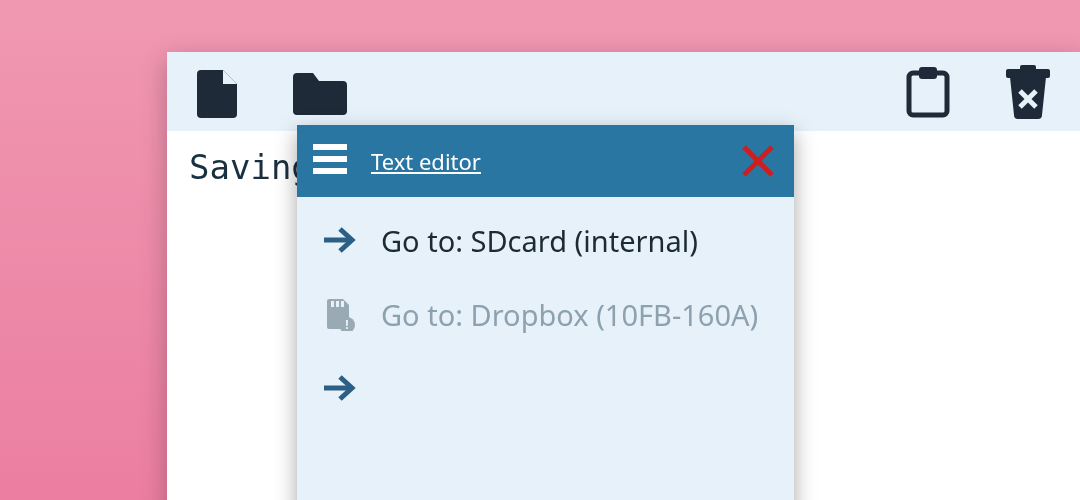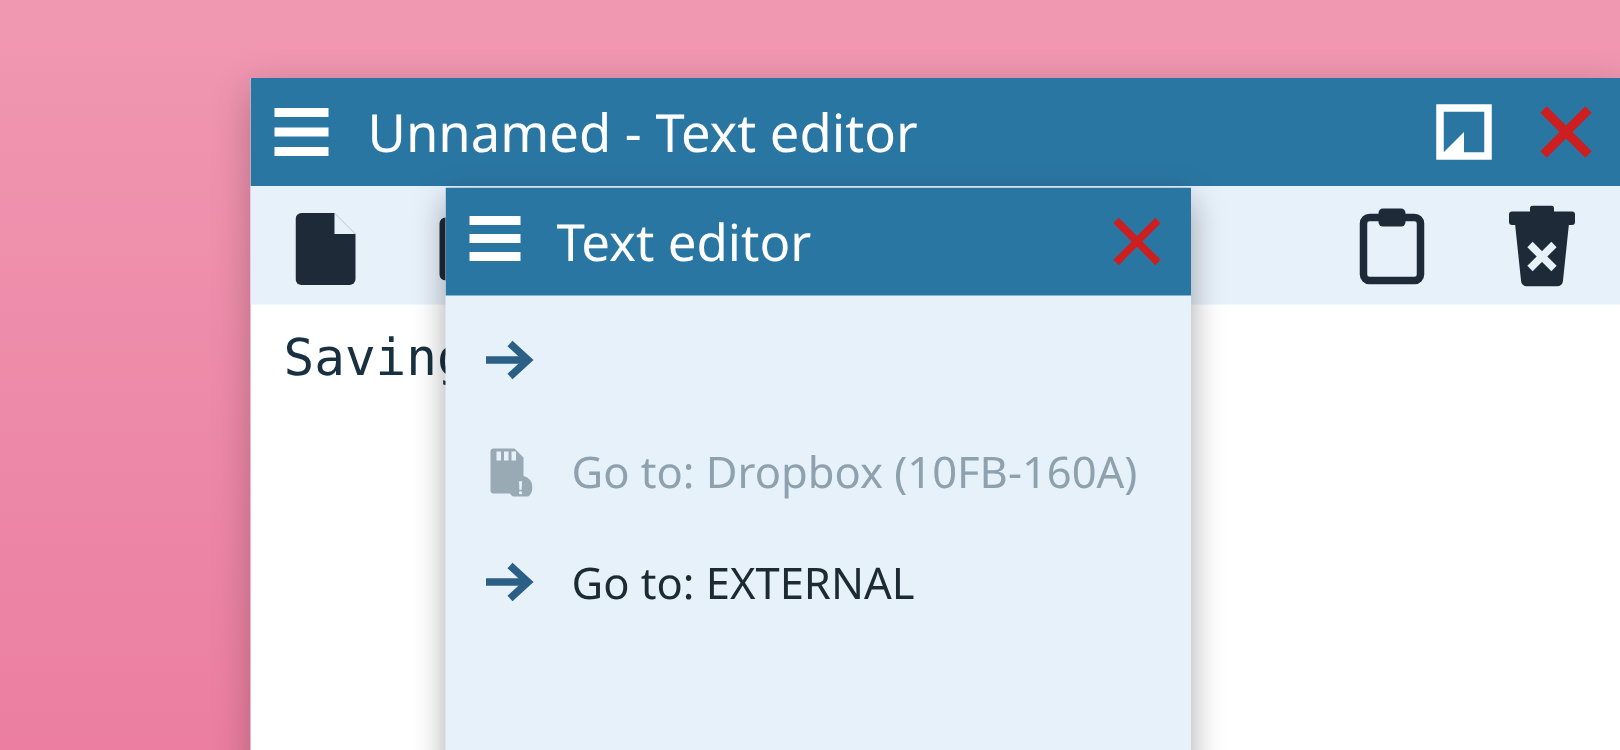--- a/index.html
+++ b/index.html
@@ -70,21 +70,21 @@
   }
   .popup-titlebar {
     height: 72px;
     background: #2a76a3;
     display: flex;
     align-items: center;
     padding: 0 14px;
     gap: 22px;
     color:#fff;
   }
-  .popup-titlebar .title { font-size: 34px; font-weight: 400; }
+  .popup-titlebar .title { font-size: 22px; font-weight: 400; text-decoration: underline; }
   .popup-titlebar .spacer { flex:1; }
   .popup-titlebar .closebtn { width:44px; height:44px; display:flex; align-items:center; justify-content:center; }
 
   .menu-list { padding: 6px 0; }
   .menu-item {
     height: 74px;
     display: flex;
     align-items: center;
     padding: 0 24px;
     gap: 24px;
@@ -115,43 +115,20 @@
     width:10px;
     height:55px;
     background:#1e76b9;
   }
 </style>
 </head>
 <body>
 
 <div class="main-window">
 
-  <div class="main-titlebar">
-    <div class="hamburger">
-      <svg width="40" height="34" viewBox="0 0 40 34">
-        <line x1="2" y1="4" x2="38" y2="4" stroke="#fff" stroke-width="6"></line>
-        <line x1="2" y1="17" x2="38" y2="17" stroke="#fff" stroke-width="6"></line>
-        <line x1="2" y1="30" x2="38" y2="30" stroke="#fff" stroke-width="6"></line>
-      </svg>
-    </div>
-    <div class="title">Unnamed - Text editor</div>
-    <div class="spacer"></div>
-    <div class="winbtn">
-      <svg width="40" height="40" viewBox="0 0 40 40">
-        <rect x="4" y="4" width="32" height="32" fill="none" stroke="#fff" stroke-width="5"></rect>
-        <path d="M4 36 L20 20 L20 36 Z" fill="#fff"></path>
-      </svg>
-    </div>
-    <div class="winbtn">
-      <svg width="42" height="42" viewBox="0 0 42 42">
-        <line x1="6" y1="6" x2="36" y2="36" class="red-stroke" stroke-width="6"></line>
-        <line x1="36" y1="6" x2="6" y2="36" class="red-stroke" stroke-width="6"></line>
-      </svg>
-    </div>
-  </div>
 
   <div class="toolbar">
     <div class="tool">
       <svg width="44" height="52" viewBox="0 0 44 52">
         <path class="dark-fill" d="M4 4 h22 l14 14 v30 a4 4 0 0 1 -4 4 h-32 a4 4 0 0 1 -4 -4 v-40 a4 4 0 0 1 4 -4 z"></path>
         <path d="M26 4 v14 h14" fill="#e7f1fa"></path>
       </svg>
     </div>
     <div class="tool">
       <svg width="56" height="46" viewBox="0 0 56 46">
@@ -202,20 +179,21 @@
   </div>
 
   <div class="menu-list">
     <div class="menu-item">
       <div class="mi-icon">
         <svg width="34" height="28" viewBox="0 0 34 28">
           <line x1="2" y1="14" x2="28" y2="14" stroke="#2b5f86" stroke-width="5"></line>
           <polyline points="18,3 30,14 18,25" fill="none" stroke="#2b5f86" stroke-width="5"></polyline>
         </svg>
       </div>
+      <span>Go to: SDcard (internal)</span>
     </div>
 
     <div class="menu-item disabled">
       <div class="mi-icon">
         <svg width="32" height="34" viewBox="0 0 32 34">
           <path class="grey-fill" d="M6 2 h14 l6 6 v22 a2 2 0 0 1 -2 2 h-18 a2 2 0 0 1 -2 -2 v-26 a2 2 0 0 1 2 -2 z"></path>
           <rect x="8" y="4" width="3" height="6" fill="#e7f1fa"></rect>
           <rect x="13" y="4" width="3" height="6" fill="#e7f1fa"></rect>
           <rect x="18" y="4" width="3" height="6" fill="#e7f1fa"></rect>
           <circle cx="24" cy="28" r="8" class="grey-fill"></circle>
@@ -225,17 +203,16 @@
       <span>Go to: Dropbox (10FB-160A)</span>
     </div>
 
     <div class="menu-item">
       <div class="mi-icon">
         <svg width="34" height="28" viewBox="0 0 34 28">
           <line x1="2" y1="14" x2="28" y2="14" stroke="#2b5f86" stroke-width="5"></line>
           <polyline points="18,3 30,14 18,25" fill="none" stroke="#2b5f86" stroke-width="5"></polyline>
         </svg>
       </div>
-      <span>Go to: EXTERNAL</span>
     </div>
 
   </div>
 </div>
 
 </body></html>

